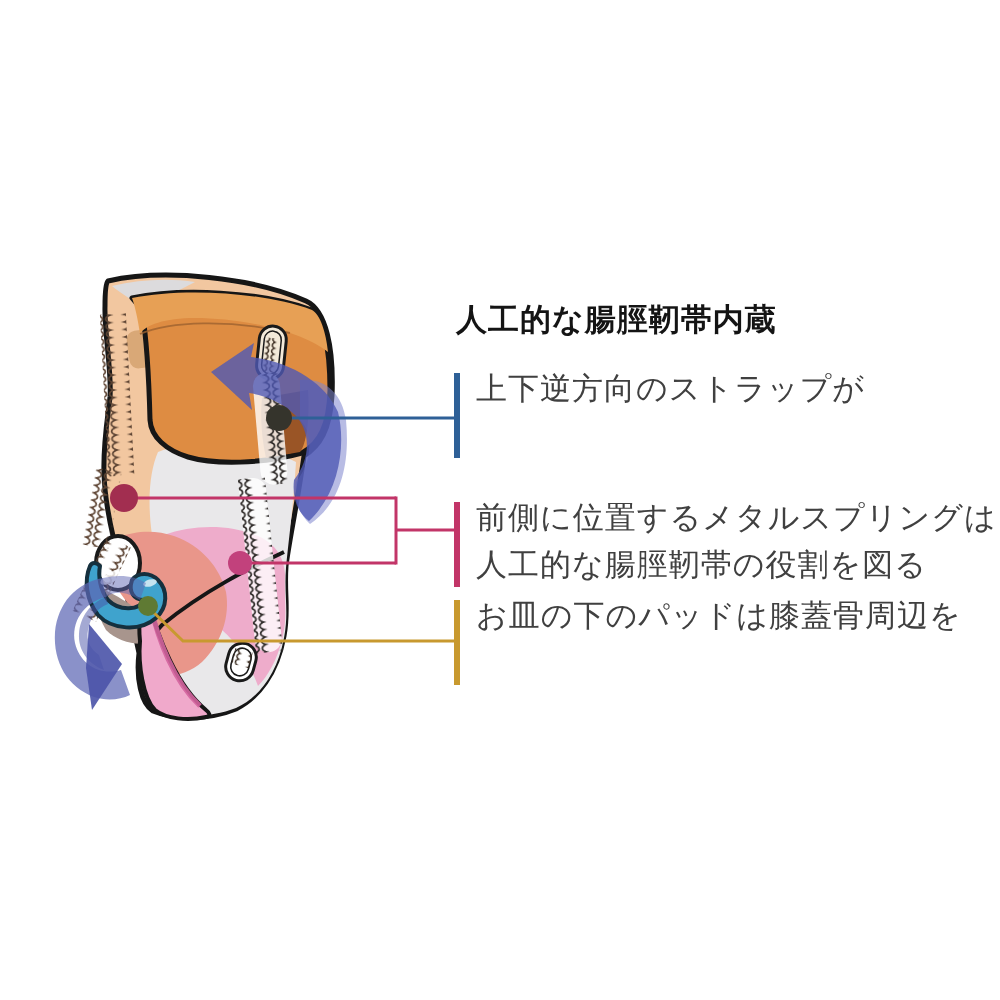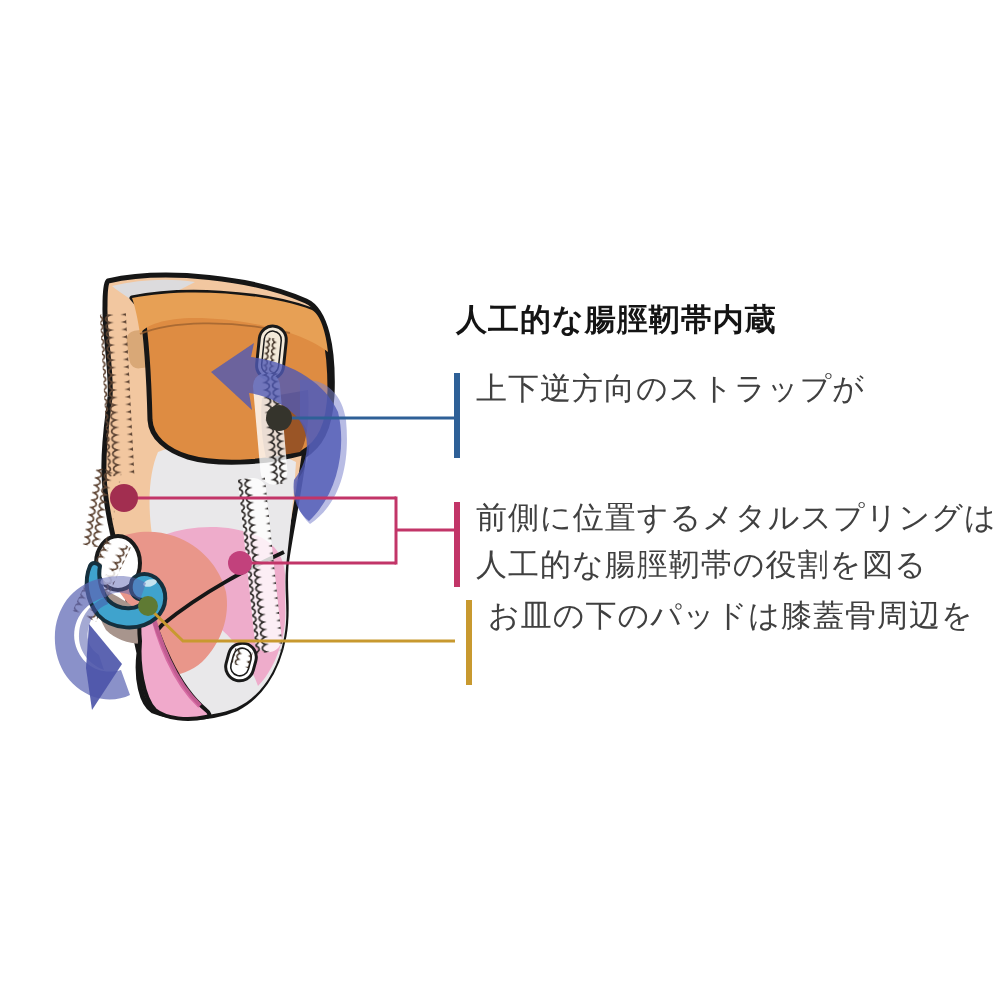--- a/index.html
+++ b/index.html
@@ -14,21 +14,21 @@
     white-space:nowrap;
   }
   .callout{position:absolute;display:flex;align-items:flex-start;}
   .callout .bar{width:6px;height:85px;margin-top:8px;flex:none;}
   .callout .txt{
     margin-left:16px;font-size:31px;line-height:47px;color:#404040;
     letter-spacing:1px;white-space:nowrap;
   }
   #callout-strap{left:454px;top:365px;}
   #callout-spring{left:454px;top:494px;}
-  #callout-pad{left:454px;top:592px;margin-left:12px;}
+  #callout-pad{left:454px;top:592px;}
   #callout-strap .bar{background:#2e6097;}
   #callout-spring .bar{background:#c23568;}
   #callout-pad .bar{background:#c8992f;}
 </style>
 </head>
 <body>
 
 <div id="canvas">
 
   <svg id="art" width="1000" height="1000" viewBox="0 0 1000 1000">

